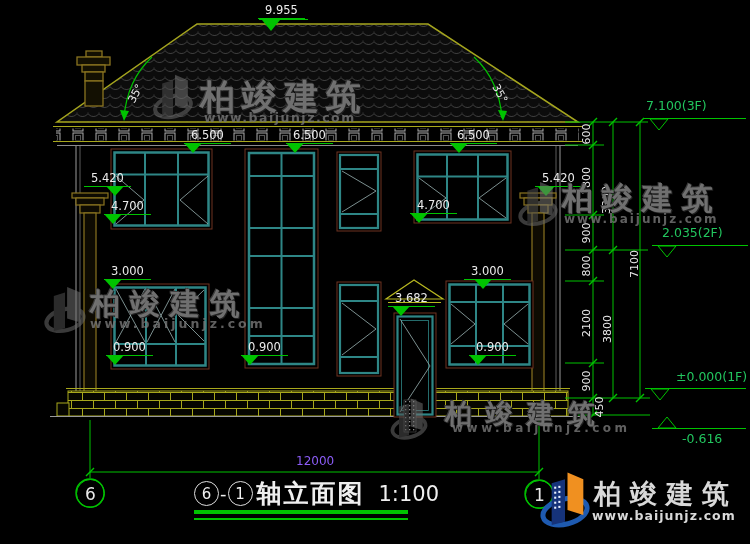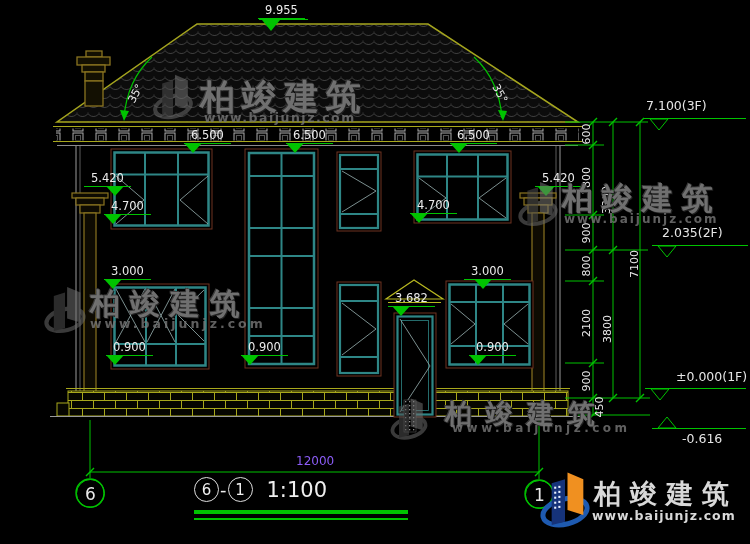--- a/index.html
+++ b/index.html
@@ -7,21 +7,21 @@
           font-family:"DejaVu Sans",sans-serif;}
   svg{position:absolute;left:0;top:0;}
   .lbl{position:absolute;color:#8b5cf6;font-size:11.5px;white-space:nowrap;line-height:13px;}
   .mark{position:absolute;color:#ebebeb;font-size:11.5px;line-height:13px;white-space:nowrap;
         border-bottom:1px solid #00c300;padding:0 7px 1px 7px;}
   .mark .tri{position:absolute;top:100%;width:0;height:0;
         border-left:9px solid transparent;border-right:9px solid transparent;
         border-top:10px solid #00c300;}
   .vdim{position:absolute;color:#e8e8e8;font-size:11px;white-space:nowrap;
         transform:translate(-50%,-50%) rotate(-90deg);}
-  .flr{position:absolute;color:#e5e5e5;font-size:12.5px;white-space:nowrap;}
+  .flr{position:absolute;color:#22c55e;font-size:12.5px;white-space:nowrap;}
   .bubble{position:absolute;width:27px;height:27px;border:1.4px solid #00c300;border-radius:50%;
         color:#e8e8e8;font-size:17px;display:flex;align-items:center;justify-content:center;}
   .angle{position:absolute;color:#e8e8e8;font-size:11px;}
   
   .wm-brand{position:absolute;font-weight:bold;color:rgba(125,125,125,.85);
         text-shadow:1px 1px 0 #222,-1px -1px 0 #3d3d3d;white-space:nowrap;}
   .wm-web{position:absolute;font-weight:bold;color:rgba(120,120,120,.8);white-space:nowrap;}
   
   .title-row{position:absolute;left:194px;top:477px;display:flex;align-items:center;color:#efefef;}
   .tbubble{width:23px;height:23px;border:1.6px solid #dedede;border-radius:50%;
@@ -283,20 +283,21 @@
     </div>
 
 <div class="title-row">
   <span class="tbubble">
         <span>6</span>
       </span>
   <span class="tdash"><span>-</span></span>
   <span class="tbubble">
         <span>1</span>
       </span>
+  <span class="tname"><span>轴立面图</span></span>
   <span class="tscale"><span>1:100</span></span>
 </div>
 <div class="bar1"></div>
 <div class="bar2"></div>
 
 <svg width="42" height="54" style="left:152px;top:70px;opacity:.55" viewBox="0 0 60 80">
   <ellipse cx="30" cy="54" rx="27" ry="15" transform="rotate(-14 30 54)" stroke="#6a6a6a" stroke-width="6" fill="none"></ellipse>
   <polygon points="14,20 30,15 30,66 14,70" fill="#4f4f4f"></polygon>
       <polygon points="33,7 52,15 52,58 33,52" fill="#707070"></polygon>
 </svg>

